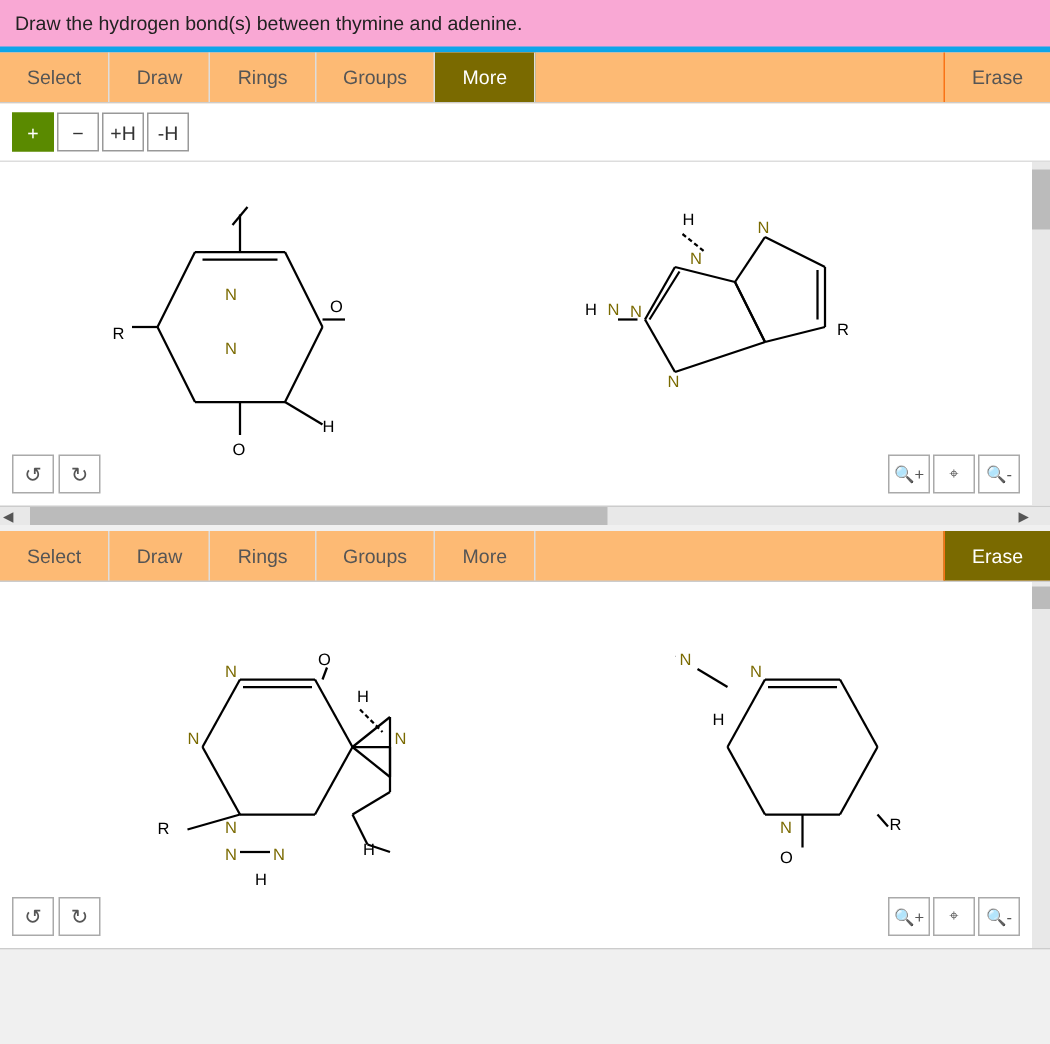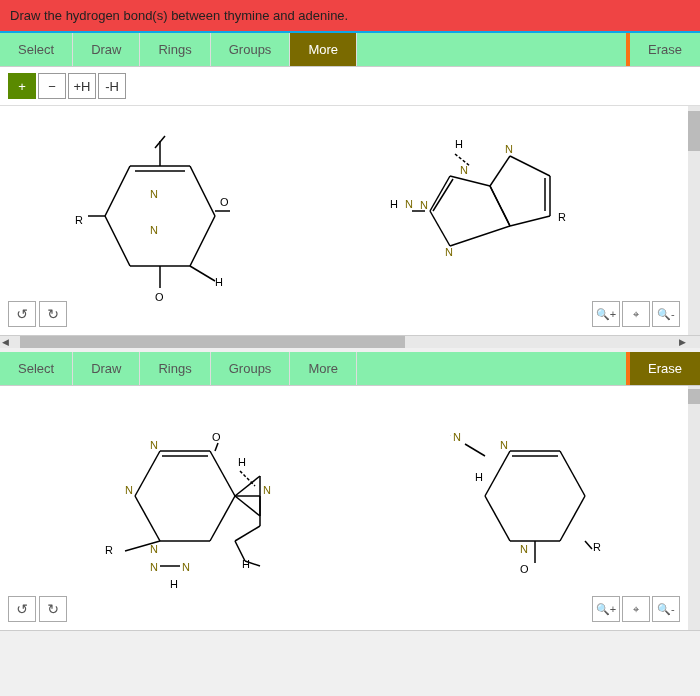--- a/index.html
+++ b/index.html
@@ -2,29 +2,29 @@
 <html><head>
   <meta charset="utf-8">
   <style>
     * { box-sizing: border-box; margin: 0; padding: 0; }
     body { font-family: Arial, sans-serif; font-size: 13px; background: #f0f0f0; width: 700px; }
 
     .question-text {
       padding: 8px 10px;
       font-size: 13px;
       color: #222;
-      background: #ef4444;
-      border-bottom: 2px solid #0ea5e9;
+      background: #f9a8d4;
+      border-bottom: 4px solid #0ea5e9;
     }
 
     .toolbar {
       display: flex;
       align-items: center;
       border-bottom: 1px solid #ccc;
-      background: #86efac;
+      background: #fdba74;
       height: 34px;
     }
 
     .toolbar-item {
       padding: 0 18px;
       height: 100%;
       display: flex;
       align-items: center;
       cursor: pointer;
       color: #555;
@@ -33,21 +33,21 @@
     }
 
     .toolbar-item.active {
       background: #7a6a00;
       color: #fff;
     }
 
     .toolbar-item:last-child {
       margin-left: auto;
       border-right: none;
-      border-left: 4px solid #f97316;
+      border-left: 1px solid #f97316;
       text-align: right;
     }
 
     .sub-toolbar {
       display: flex;
       align-items: center;
       padding: 6px 8px;
       background: #fff;
       border-bottom: 1px solid #ddd;
       gap: 2px;

